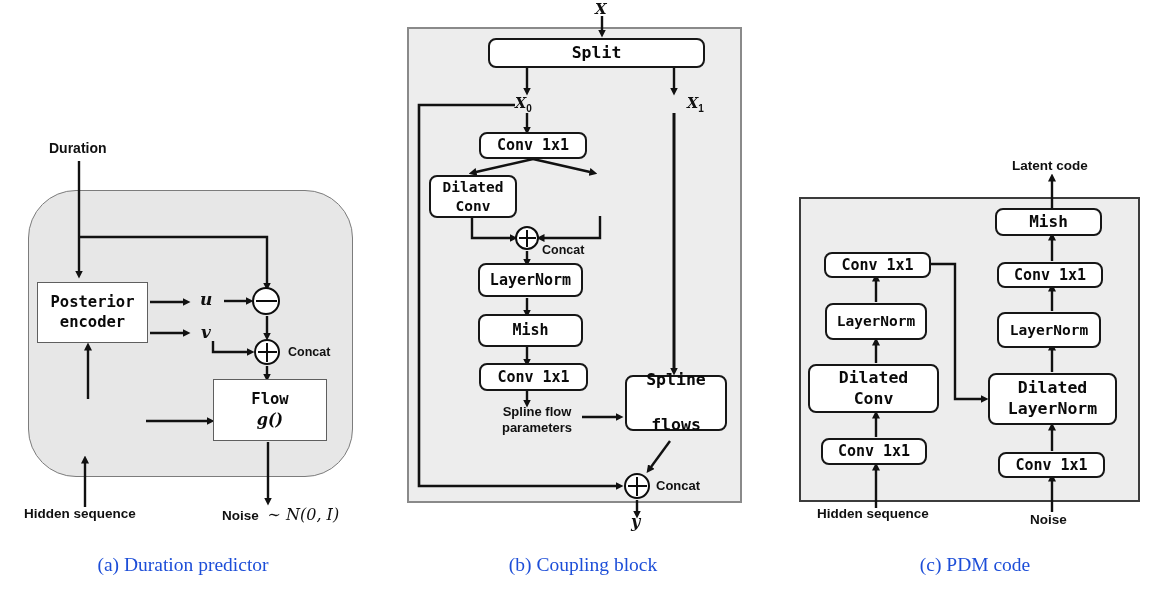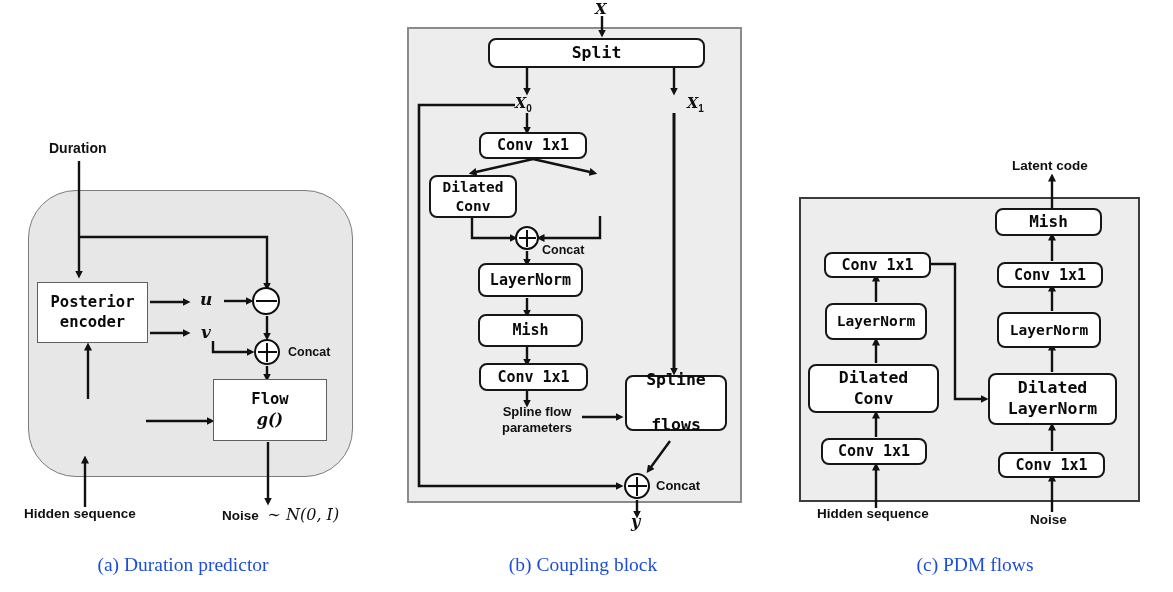--- a/index.html
+++ b/index.html
@@ -223,15 +223,15 @@
     <span>Conv</span>
   </div>
 
   <div class="node" style="left:821px; top:438px; width:106px; height:27px;">
     <span>Conv 1x1</span>
   </div>
 
   <div class="lab" style="left:817px; top:506px;">Hidden sequence</div>
   <div class="lab" style="left:1030px; top:512px;">Noise</div>
 
-  <div class="caption" style="left:975px; top:554px;">(c) PDM flows</div>
+  <div class="caption" style="left:975px; top:554px;">(c) PDM code</div>
 
 </div>
 
 </body></html>

